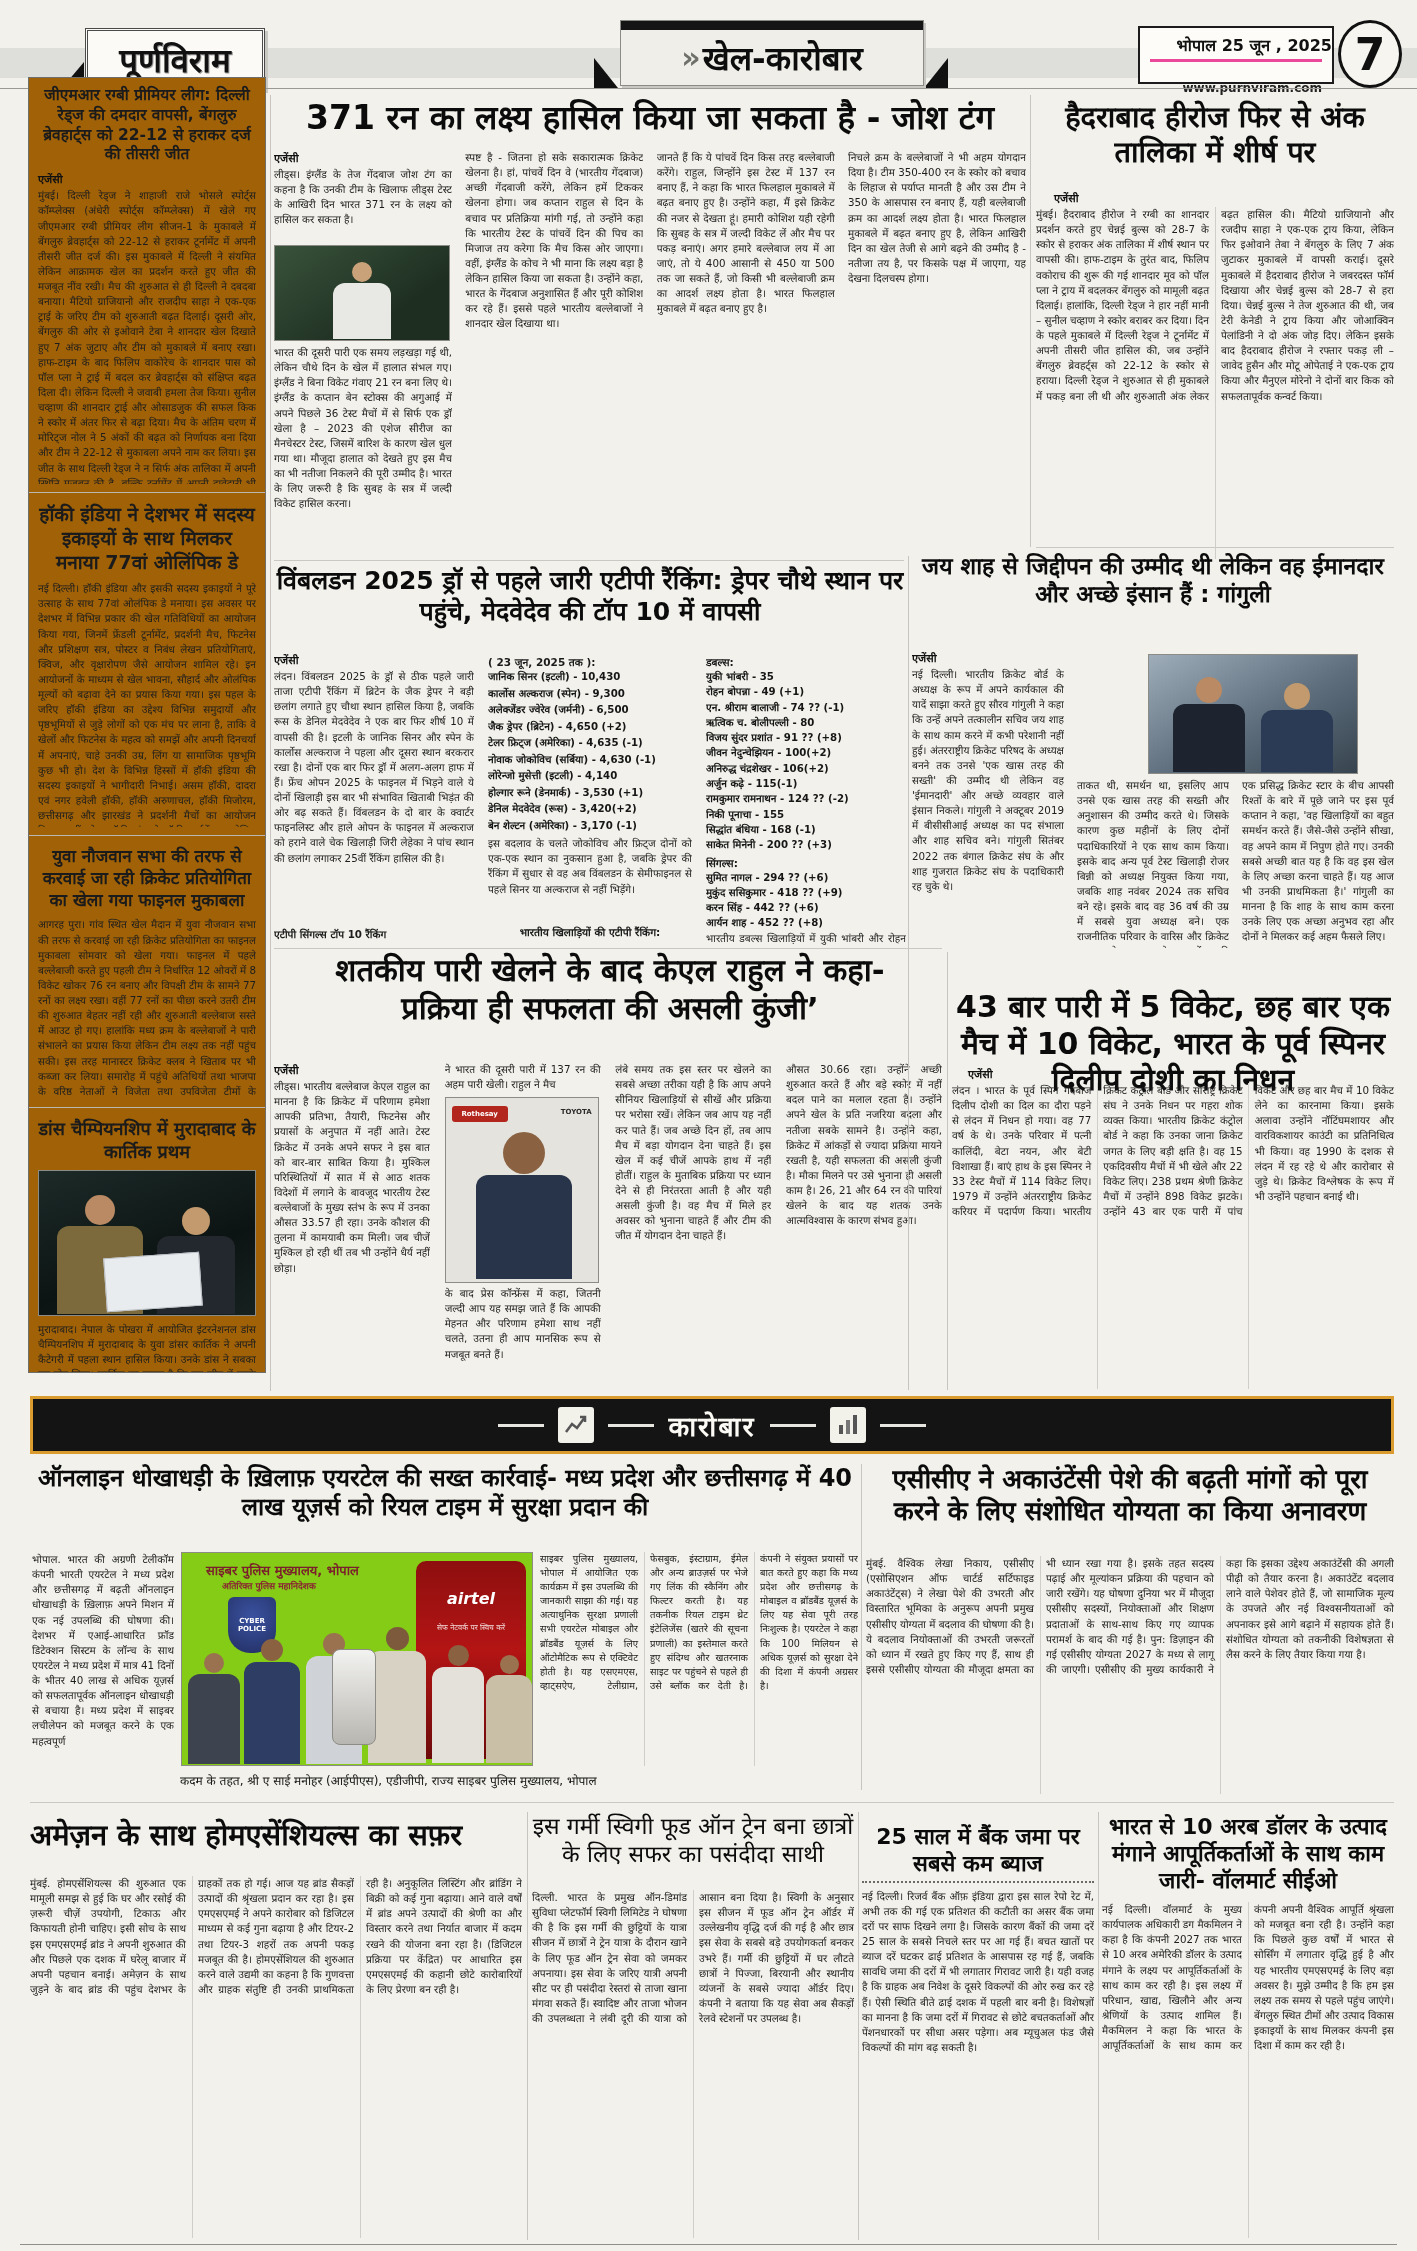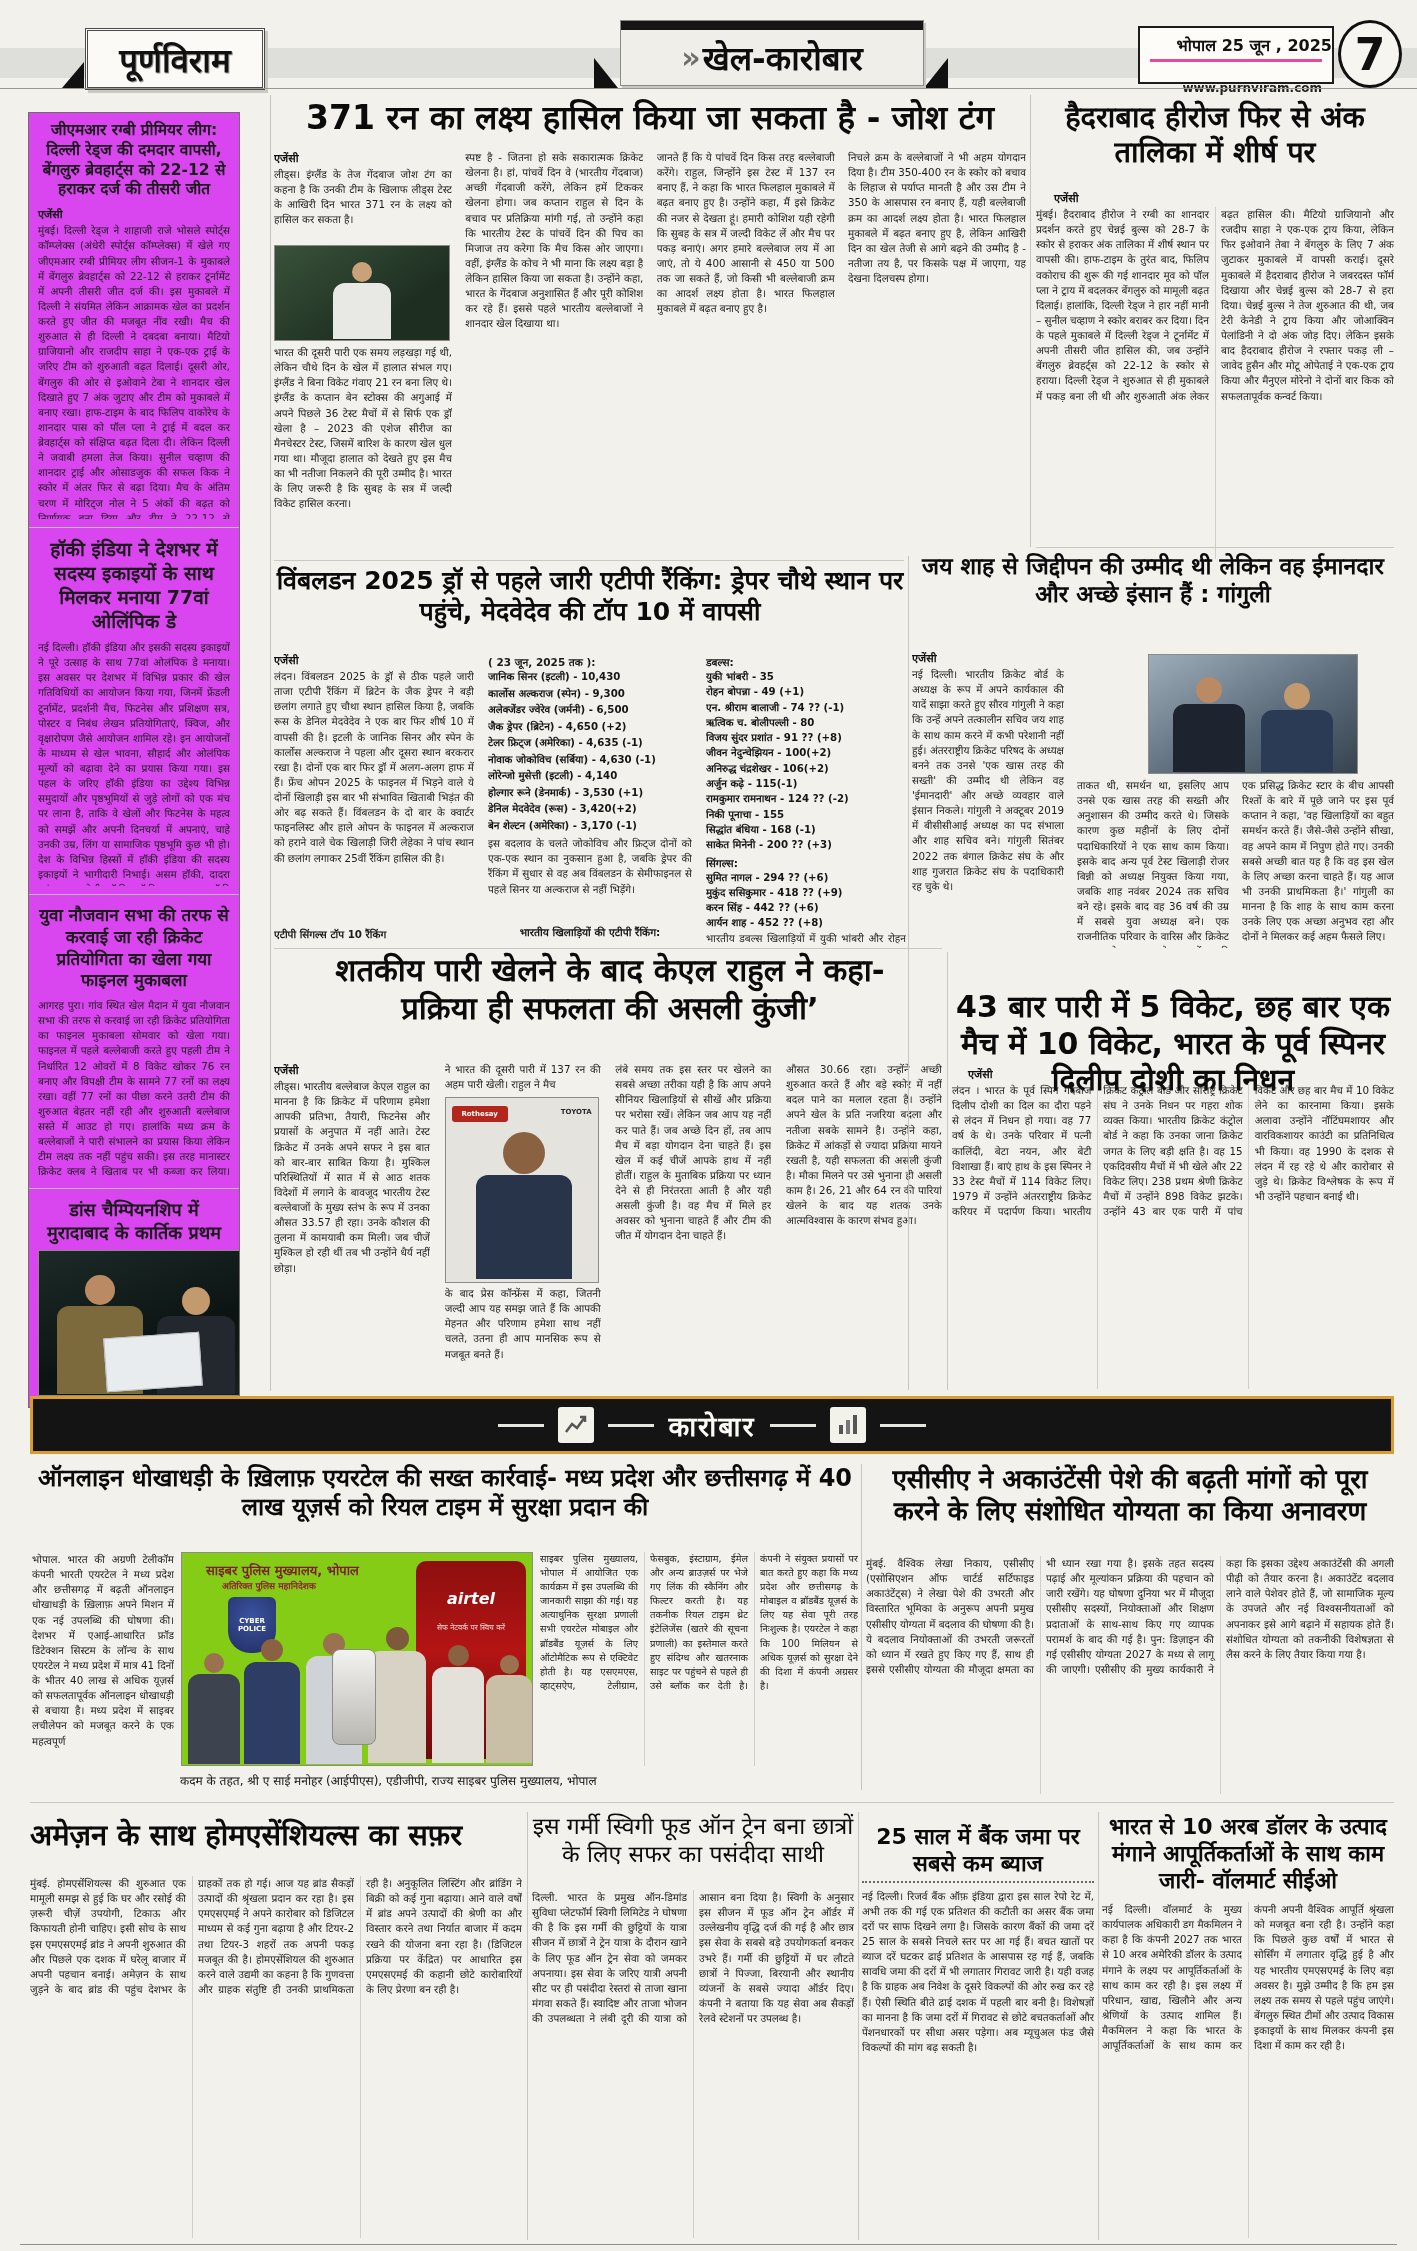--- a/index.html
+++ b/index.html
@@ -25,21 +25,21 @@
   .pagenum{position:absolute;left:1338px;top:20px;width:64px;height:68px;border:3px solid #111;border-radius:50%;background:#f6f5ef;display:flex;align-items:center;justify-content:center;font-size:44px;font-weight:bold;color:#101010}
   
   .hl{font-weight:bold;color:#0b0b0b;text-align:center;line-height:1.22;position:absolute}
   .byline{font-weight:bold;font-size:11px;color:#111;margin-bottom:2px}
   .btxt{font-size:10.3px;line-height:1.47;text-align:justify;color:#1d1d1d;overflow:hidden}
   .cols2{column-count:2;column-gap:12px;column-rule:1px solid #cfcec8}
   .cols3{column-count:3;column-gap:12px;column-rule:1px solid #cfcec8}
   .flexcols{display:flex;justify-content:space-between;position:absolute}
   .fcol{overflow:hidden}
   
-  .leftcol{position:absolute;left:28px;top:112px;width:212px;height:1296px;border:1px solid #6e6e6a;background:#d946ef;padding:8px 9px;overflow:hidden}
+  .leftcol{position:absolute;left:28px;top:77px;width:238px;height:1296px;border:1px solid #6e6e6a;background:#a16207;padding:8px 9px;overflow:hidden}
   .leftcol .h1{font-size:15.5px;font-weight:bold;text-align:center;line-height:1.28;margin-bottom:6px}
   .leftcol .h2{font-size:19px;font-weight:bold;text-align:center;line-height:1.26;margin:10px 0 6px}
   .leftcol .h3{font-size:17px;font-weight:bold;text-align:center;line-height:1.28;margin:10px 0 6px}
   .sep{border-top:1px solid #b9b8b2;margin:8px -9px}
   
   .photo{position:relative;overflow:hidden;border:1px solid #8c8b86}
   .person{position:absolute;bottom:0;text-align:center}
   .person .head{border-radius:50%;margin:0 auto 1px}
   .person .torso{border-radius:12px 12px 0 0;width:100%}
   

